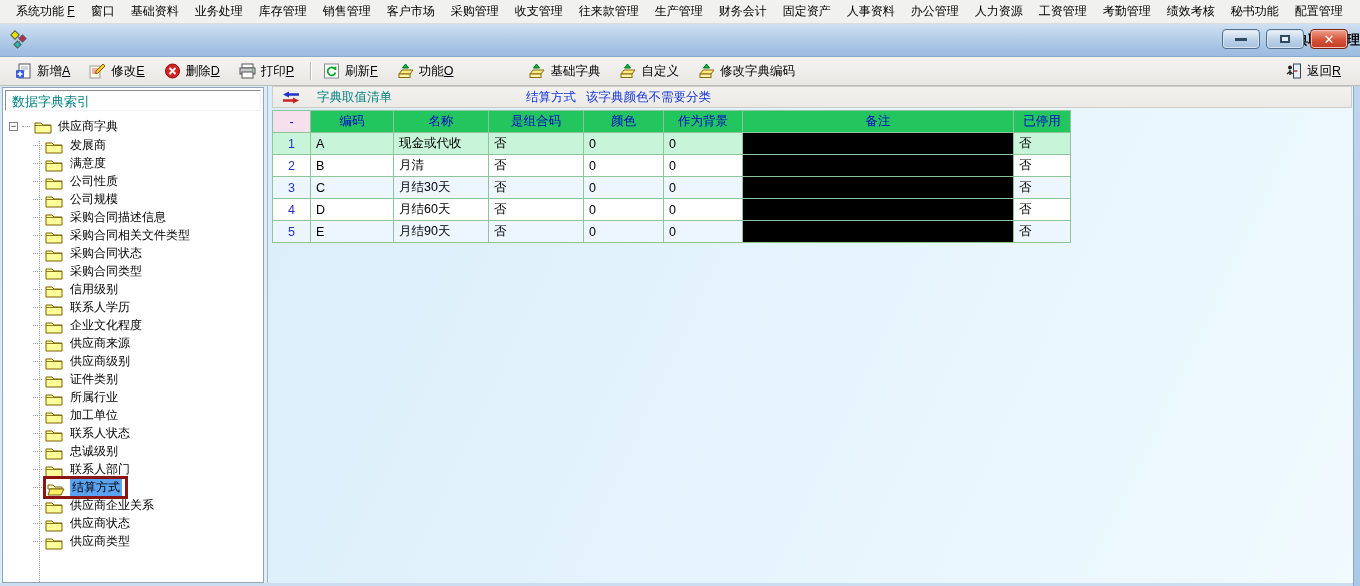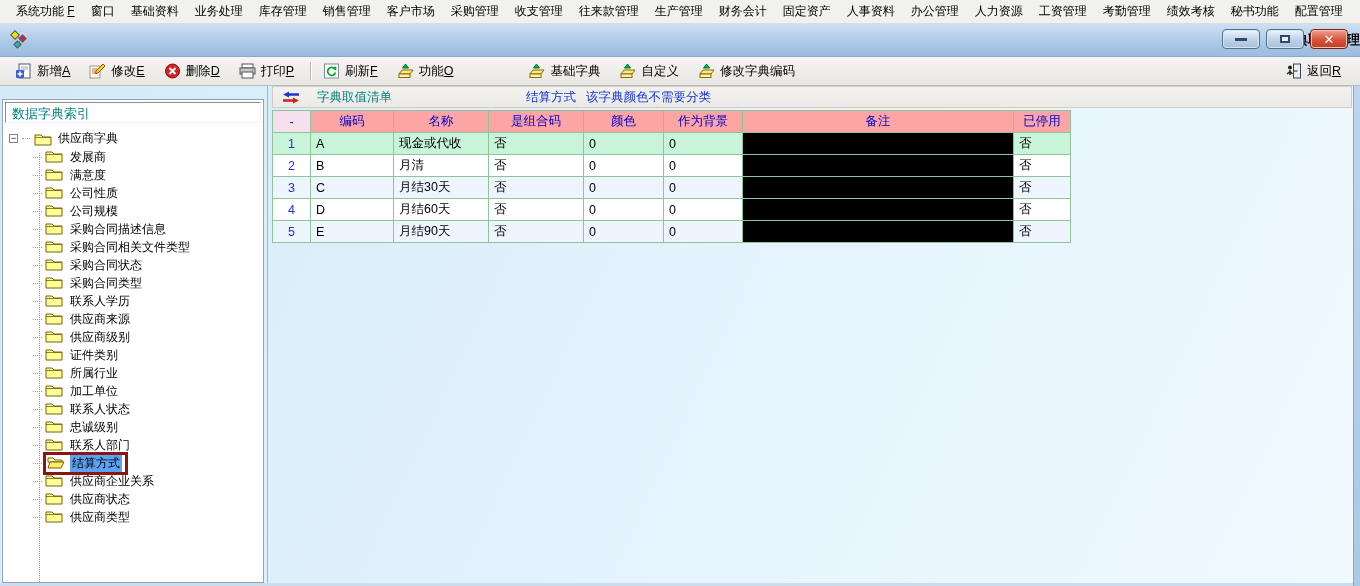--- a/index.html
+++ b/index.html
@@ -62,38 +62,38 @@
     background:linear-gradient(115deg,#d4eaf8 0%,#e2f2fc 45%,#f0faff 100%);
   }
   .frame-right { position:absolute; top:0; right:0; width:7px; bottom:0;
     background:linear-gradient(#bed5ec,#abc8e5); border-left:1px solid #86a9cd; }
   .frame-bottom { position:absolute; left:0; right:7px; bottom:0; height:3px; background:#cadeef; }
   .splitter { position:absolute; left:267px; top:0; bottom:3px; width:1px; background:#aeb6bd; }
 
   
   .left-panel {
     position:absolute; left:2px; top:1px; width:262px; bottom:3px;
-    background:#fff; border:1px solid #93a5b5; overflow:hidden;margin-top:12px;
+    background:#fff; border:1px solid #93a5b5; overflow:hidden;
   }
   .panel-header {
     margin:2px; height:21px; padding:2px 6px; color:#008080; font-size:13px;
     background:#fefefe; border:1px solid; border-color:#8c8c8c #f2f2f2 #f2f2f2 #8c8c8c;
   }
   .tree { position:relative; padding-top:4px; }
   .vline { position:absolute; left:36px; top:28px; height:441px; border-left:1px dotted #9a9a9a; }
   .tree-root-row { display:flex; align-items:center; height:19px; padding-left:6px; gap:4px; }
   .expand-box {
     width:9px; height:9px; border:1px solid #848484; background:#fff;
     display:inline-flex; align-items:center; justify-content:center;
     font-size:9px; line-height:7px; color:#000;
   }
   .root-dots { width:8px; border-top:1px dotted #9a9a9a; }
   .tree-item { display:flex; align-items:center; height:18px; margin-left:30px; white-space:nowrap; }
   .tree-item::before { content:""; width:9px; border-top:1px dotted #9a9a9a; margin-right:1px; flex:none; }
-  .node { display:inline-flex; align-items:flex-start; gap:5px; padding:0 2px; }
+  .node { display:inline-flex; align-items:flex-end; gap:5px; padding:0 2px; }
   .tree-label { padding:0 2px; }
   .tree-item.selected .node { border:3px solid #8b1414; background:#fff; padding:0 3px 0 1px; }
   .tree-item.selected .tree-label { background:#5aa2f2; }
   .folder { display:inline-flex; width:18px; height:14px; flex:none; }
   .f-open { display:none; }
   .tree-item.selected .f-open { display:inline-flex; }
 
   
   .right-panel { position:absolute; left:272px; top:0; right:8px; }
   .list-header {
@@ -102,21 +102,21 @@
   }
   .swap-icon { margin-left:8px; display:inline-flex; }
   .list-title { color:#008080; margin-left:16px; }
   .list-note { color:#1133dd; display:flex; gap:10px; margin-left:134px; }
 
   table.dict { margin-top:2px; border-collapse:collapse; table-layout:fixed; width:798px; background:#fff; }
   .dict th, .dict td {
     border:1px solid #8fc49a; height:22px; padding:0 5px;
     font-size:12.5px; font-weight:normal; overflow:hidden; white-space:nowrap;
   }
-  .dict th { color:#0000cc; text-align:center; background:#fca5a5; }
+  .dict th { color:#0000cc; text-align:center; background:#22c55e; }
   .dict th:first-child { background:#f7e0ee; }
   .dict td { text-align:left; }
   .dict td:first-child { color:#2233cc; text-align:center; }
   .dict tbody tr:nth-child(1) { background:#c8f4d9; }
   .dict tbody tr:nth-child(2), .dict tbody tr:nth-child(4) { background:#ffffff; }
   .dict tbody tr:nth-child(3), .dict tbody tr:nth-child(5) { background:#edf6fe; }
   .dict td:nth-child(7) { background:#000; }
 </style>
 </head>
 <body>
@@ -353,21 +353,45 @@
         </div>
           <div class="tree-item">
           <span class="node">
             <span class="folder">
               <svg class="f-closed" viewBox="0 0 18 14" width="18" height="14">
                   <path d="M1 3 h6 l2 2 h8 v8 H1 Z" fill="#ffff99" stroke="#7a6000"></path>
                   <path d="M1 5.5h16" stroke="#7a6000" stroke-width="0.8"></path>
                 </svg>
 
             </span>
+            <span class="tree-label">信用级别</span>
+          </span>
+        </div>
+          <div class="tree-item">
+          <span class="node">
+            <span class="folder">
+              <svg class="f-closed" viewBox="0 0 18 14" width="18" height="14">
+                  <path d="M1 3 h6 l2 2 h8 v8 H1 Z" fill="#ffff99" stroke="#7a6000"></path>
+                  <path d="M1 5.5h16" stroke="#7a6000" stroke-width="0.8"></path>
+                </svg>
+
+            </span>
             <span class="tree-label">联系人学历</span>
+          </span>
+        </div>
+          <div class="tree-item">
+          <span class="node">
+            <span class="folder">
+              <svg class="f-closed" viewBox="0 0 18 14" width="18" height="14">
+                  <path d="M1 3 h6 l2 2 h8 v8 H1 Z" fill="#ffff99" stroke="#7a6000"></path>
+                  <path d="M1 5.5h16" stroke="#7a6000" stroke-width="0.8"></path>
+                </svg>
+
+            </span>
+            <span class="tree-label">企业文化程度</span>
           </span>
         </div>
           <div class="tree-item">
           <span class="node">
             <span class="folder">
               <svg class="f-closed" viewBox="0 0 18 14" width="18" height="14">
                   <path d="M1 3 h6 l2 2 h8 v8 H1 Z" fill="#ffff99" stroke="#7a6000"></path>
                   <path d="M1 5.5h16" stroke="#7a6000" stroke-width="0.8"></path>
                 </svg>
 

